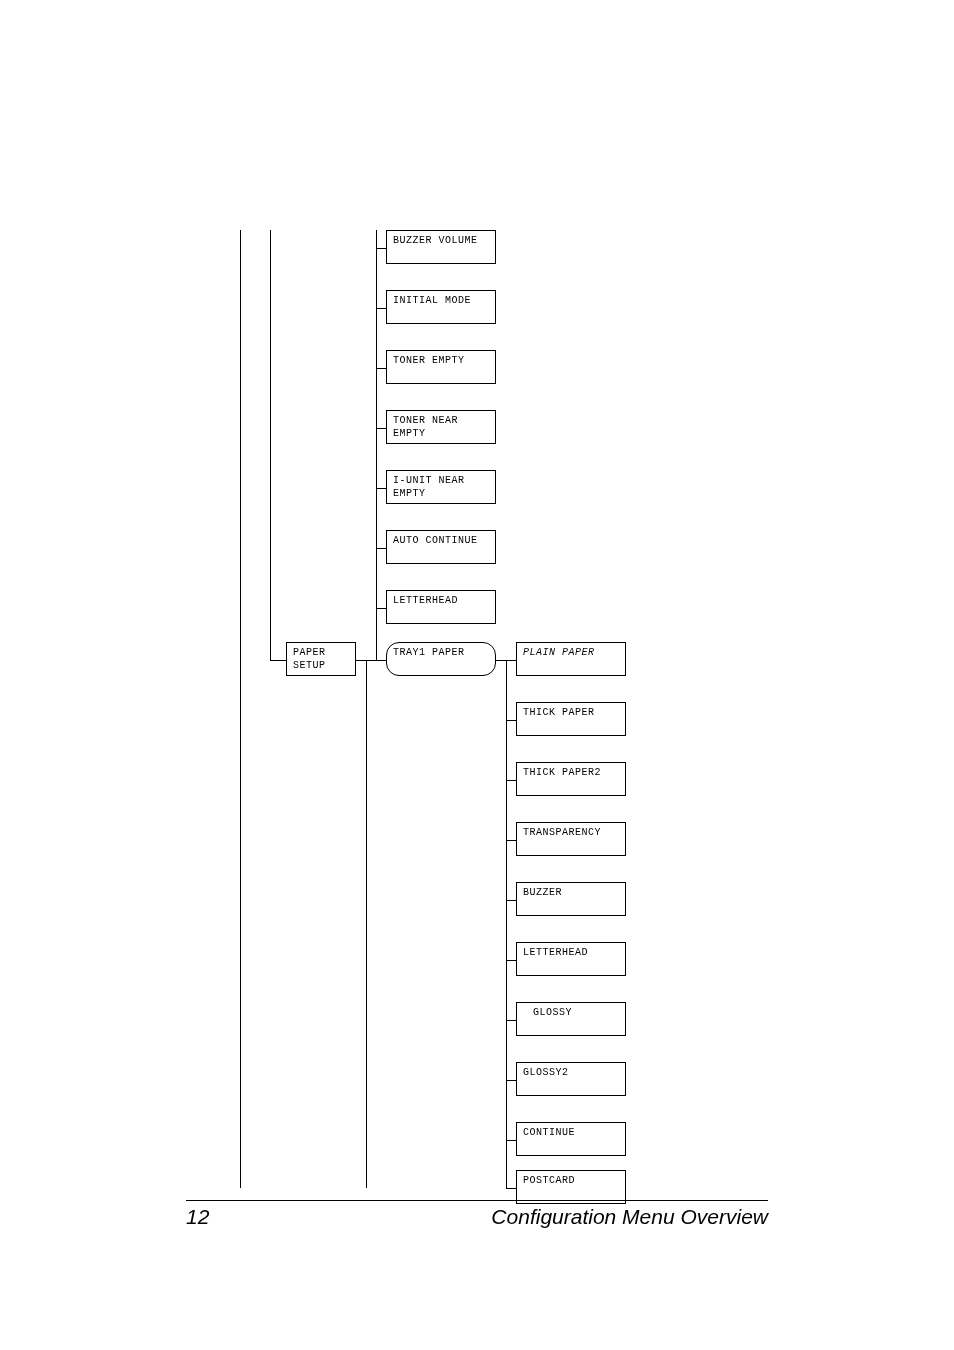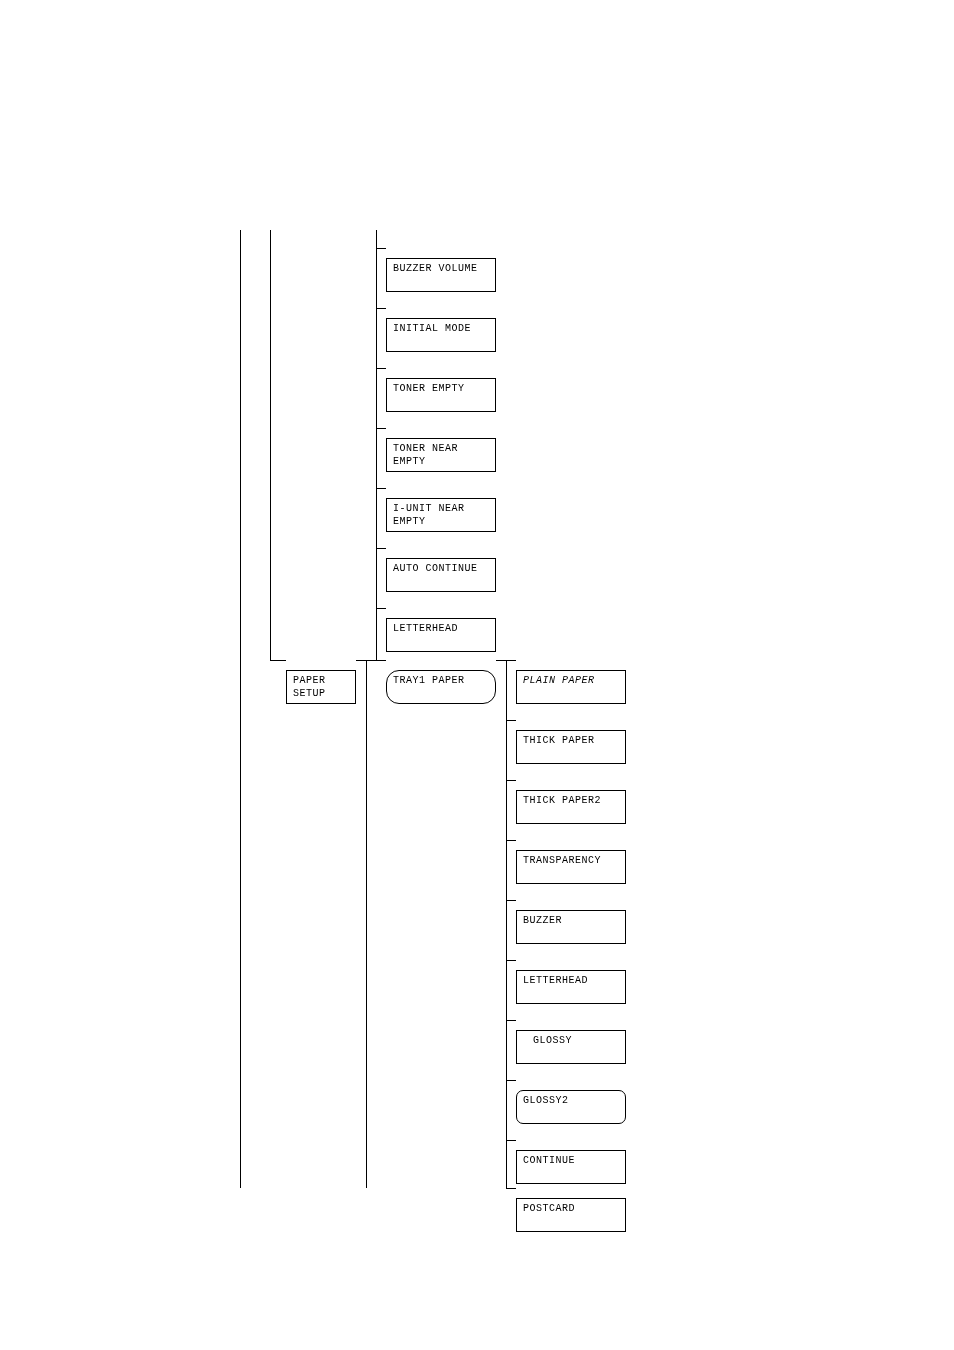--- a/index.html
+++ b/index.html
@@ -26,21 +26,20 @@
   .node {
     position: absolute;
     border: 1px solid #000;
     box-sizing: border-box;
     padding: 4px 6px;
     font-family: "Courier New", Courier, monospace;
     font-size: 10px;
     line-height: 1.25;
     letter-spacing: 0.5px;
     background: #fff;
-    margin-top: 28px;
   }
   .line {
     position: absolute;
     background: #000;
   }
   .footer {
     position: absolute;
     left: 186px;
     right: 186px;
     top: 1200px;
@@ -104,19 +103,23 @@
     <div class="line" style="left:280px; top:910px; width:10px; height:1px;"></div>
     <div class="line" style="left:280px; top:958px; width:10px; height:1px;"></div>
 
     <div class="node" style="left:290px; top:412px; width:110px; height:34px;font-style:italic;"><span>PLAIN PAPER</span></div>
     <div class="node" style="left:290px; top:472px; width:110px; height:34px;"><span>THICK PAPER</span></div>
     <div class="node" style="left:290px; top:532px; width:110px; height:34px;"><span>THICK PAPER2</span></div>
     <div class="node" style="left:290px; top:592px; width:110px; height:34px;"><span>TRANSPARENCY</span></div>
     <div class="node" style="left:290px; top:652px; width:110px; height:34px;"><span>BUZZER</span></div>
     <div class="node" style="left:290px; top:712px; width:110px; height:34px;"><span>LETTERHEAD</span></div>
     <div class="node" style="left:290px; top:772px; width:110px; height:34px;padding-left:16px;"><span>GLOSSY</span></div>
-    <div class="node" style="left:290px; top:832px; width:110px; height:34px;border-radius:7px;"><span>GLOSSY2</span></div>
+    <div class="node" style="left:290px; top:832px; width:110px; height:34px;"><span>GLOSSY2</span></div>
     <div class="node" style="left:290px; top:892px; width:110px; height:34px;"><span>CONTINUE</span></div>
     <div class="node" style="left:290px; top:940px; width:110px; height:34px;"><span>POSTCARD</span></div>
 
   </div>
 
+  <div class="footer">
+    <span>12</span>
+    <span>Configuration Menu Overview</span>
+  </div>
 </div>
 
 </body></html>

